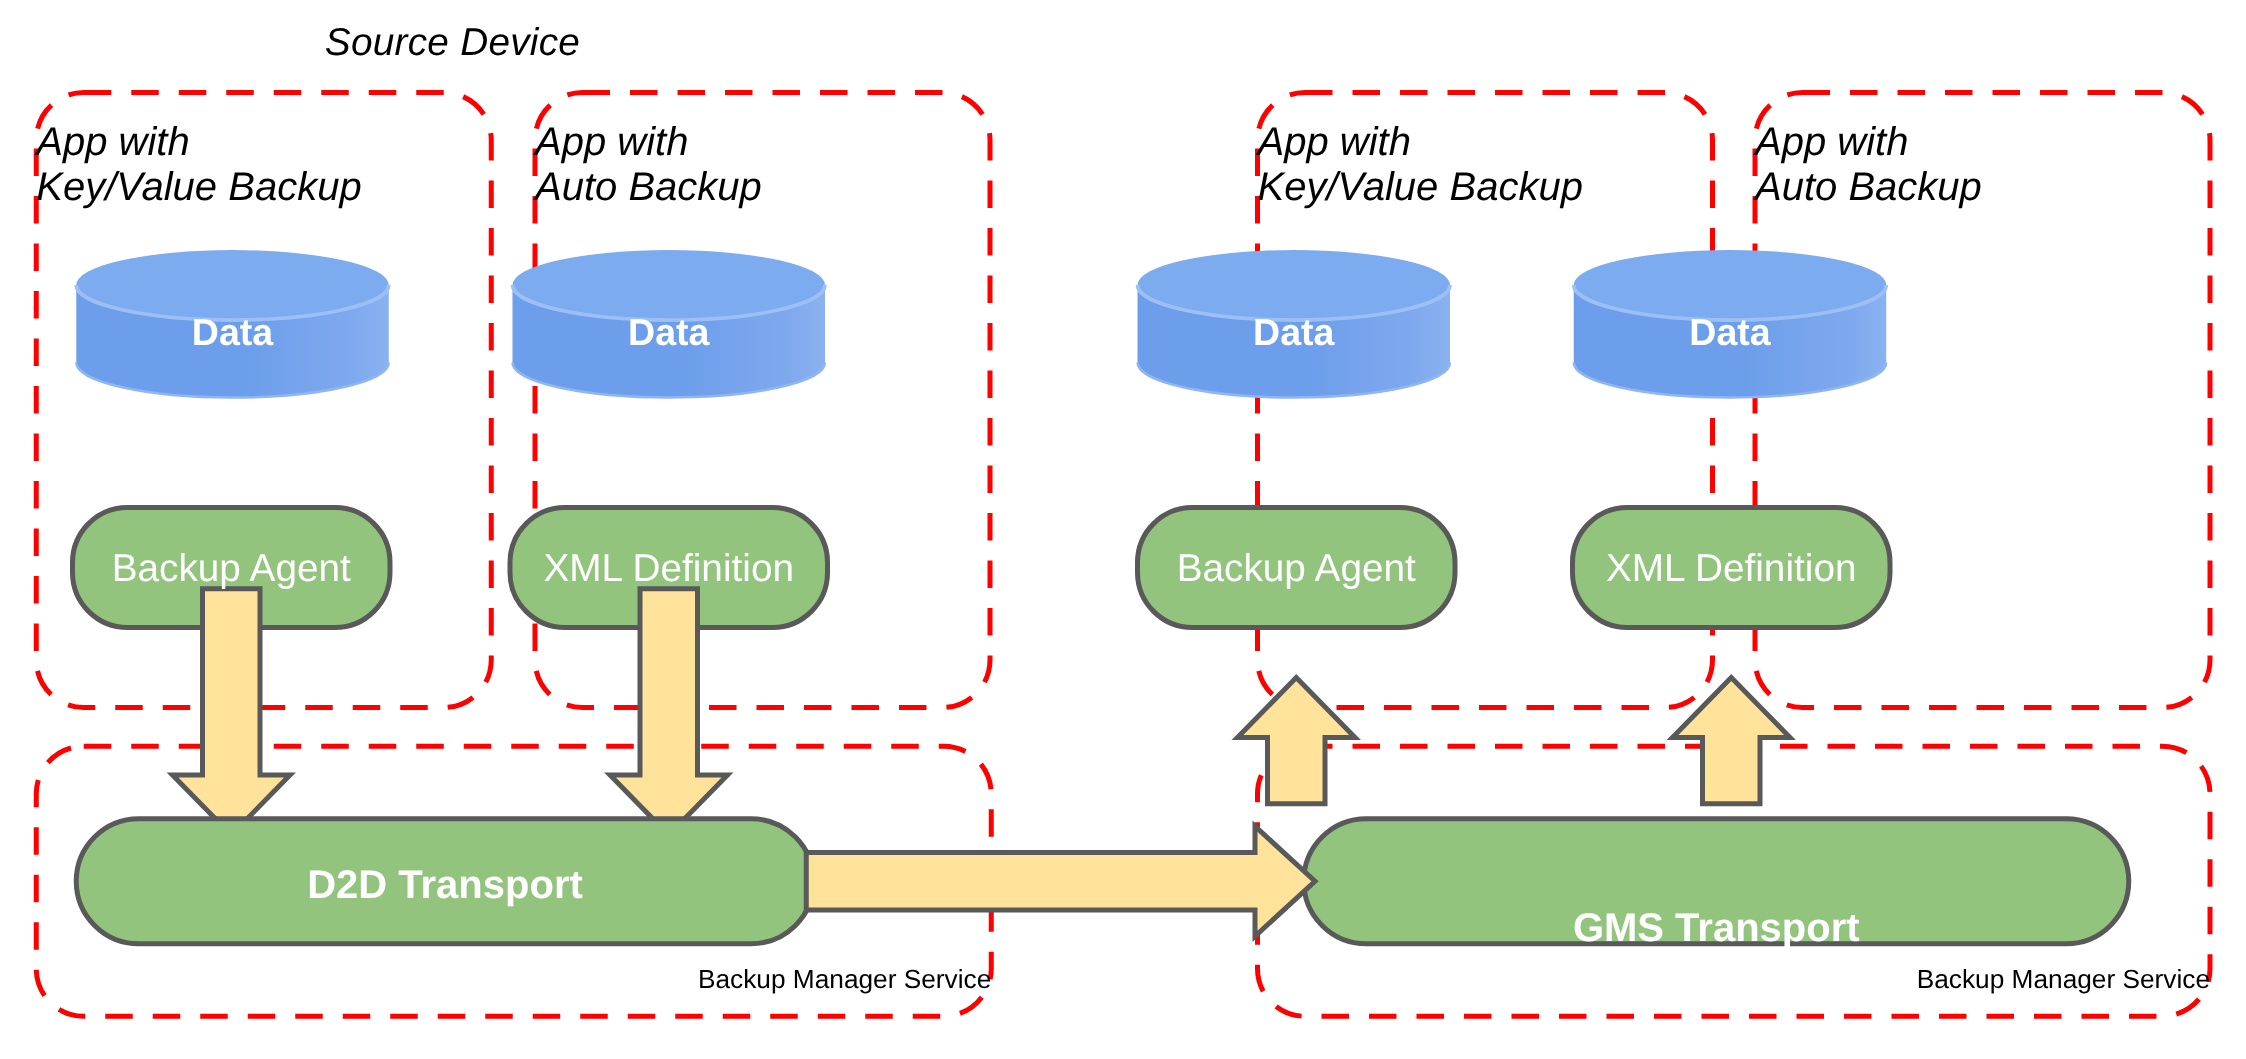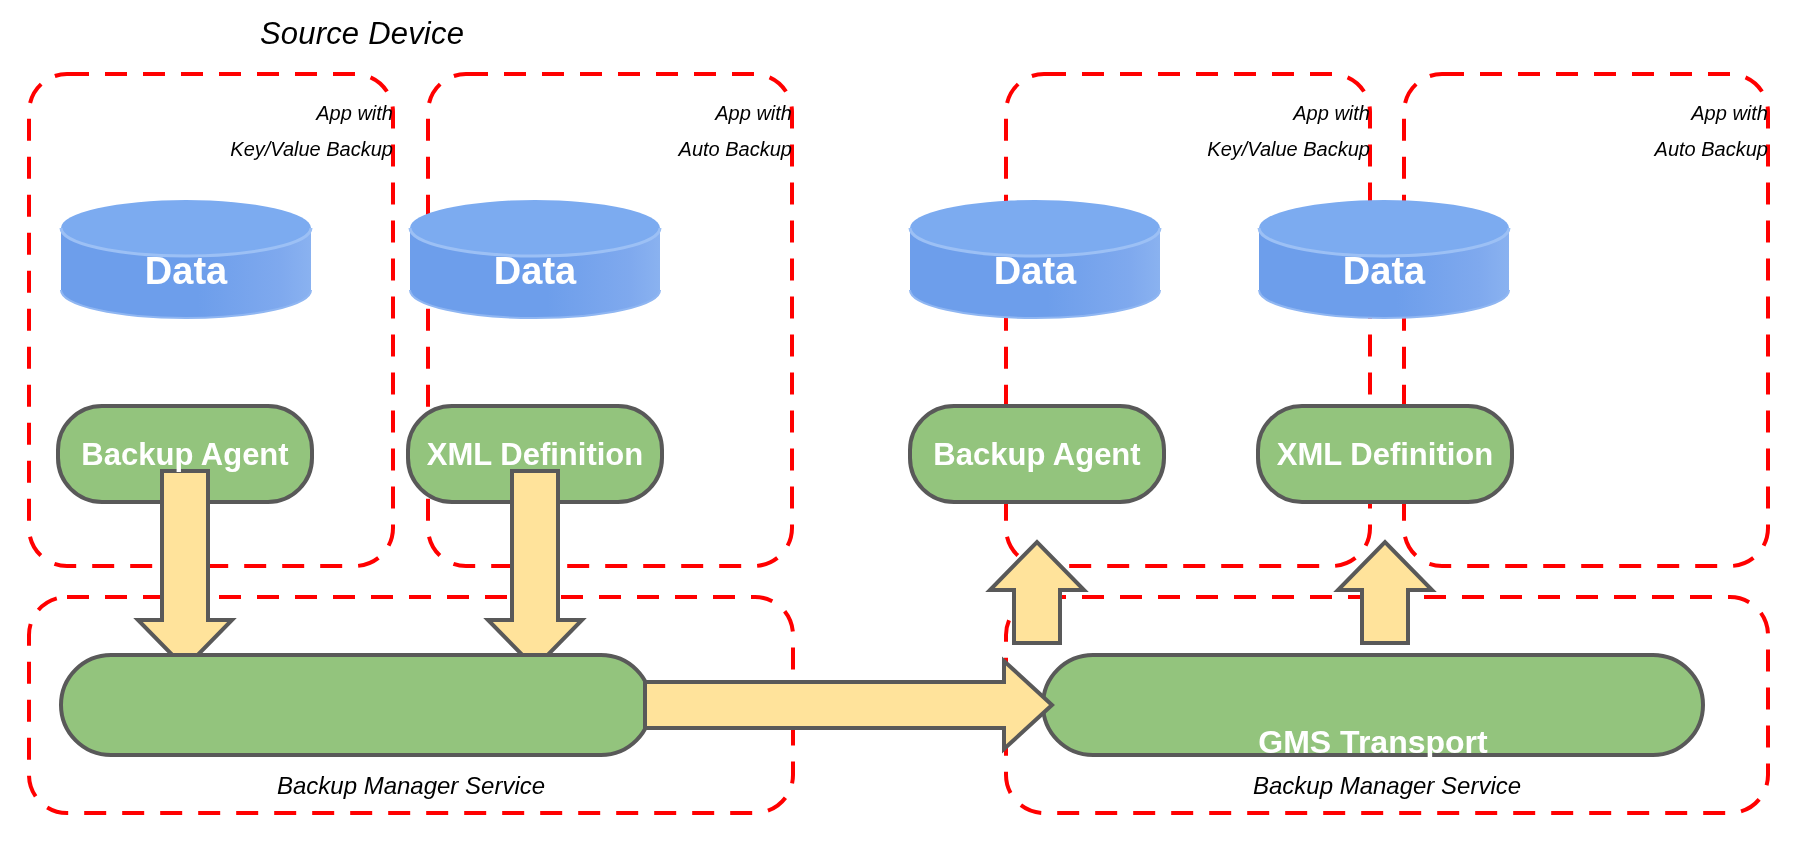--- a/index.html
+++ b/index.html
@@ -31,46 +31,45 @@
     font-style: italic;
     font-size: 31px;
     color: #000000;
     text-align: center;
     white-space: nowrap;
     letter-spacing: 0.2px;
   }
   .app-caption {
     position: absolute;
     font-style: italic;
-    font-size: 20px;
+    font-size: 32px;
     line-height: 36px;
     color: #000000;
-    text-align: right;
+    text-align: left;
     white-space: pre-line;
   }
   .service-caption {
     position: absolute;
-    font-style: italic;
-    font-size: 24px;
+    font-size: 21px;
     color: #000000;
-    text-align: center;
+    text-align: right;
     white-space: nowrap;
   }
   .db-label {
     position: absolute;
-    font-size: 38px;
+    font-size: 30px;
     font-weight: bold;
     color: #ffffff;
     text-align: center;
     white-space: nowrap;
   }
   .pill-label {
     position: absolute;
     font-size: 31px;
-    font-weight: bold;
+    font-weight: normal;
     color: #ffffff;
     text-align: center;
     white-space: nowrap;
   }
   .transport-label {
     position: absolute;
     font-size: 32px;
     font-weight: bold;
     color: #ffffff;
     text-align: center;
@@ -172,18 +171,19 @@
   <div class="db-label" style="left:61px; top:250px; width:250px;">Data</div>
   <div class="db-label" style="left:410px; top:250px; width:250px;">Data</div>
   <div class="db-label" style="left:910px; top:250px; width:250px;">Data</div>
   <div class="db-label" style="left:1259px; top:250px; width:250px;">Data</div>
 
   <div class="pill-label" style="left:58px; top:437px; width:254px;">Backup Agent</div>
   <div class="pill-label" style="left:408px; top:437px; width:254px;">XML Definition</div>
   <div class="pill-label" style="left:910px; top:437px; width:254px;">Backup Agent</div>
   <div class="pill-label" style="left:1258px; top:437px; width:254px;">XML Definition</div>
 
+  <div class="transport-label" style="left:61px; top:689px; width:590px;">D2D Transport</div>
   <div class="transport-label" style="left:1043px; top:724px; width:660px;">GMS Transport</div>
 
   <div class="service-caption" style="left: 29px; width: 764px; top: 772px;">Backup Manager Service</div>
   <div class="service-caption" style="left: 1006px; top: 772px; width: 762px;">Backup Manager Service</div>
 
 </div>
 
 </body></html>

